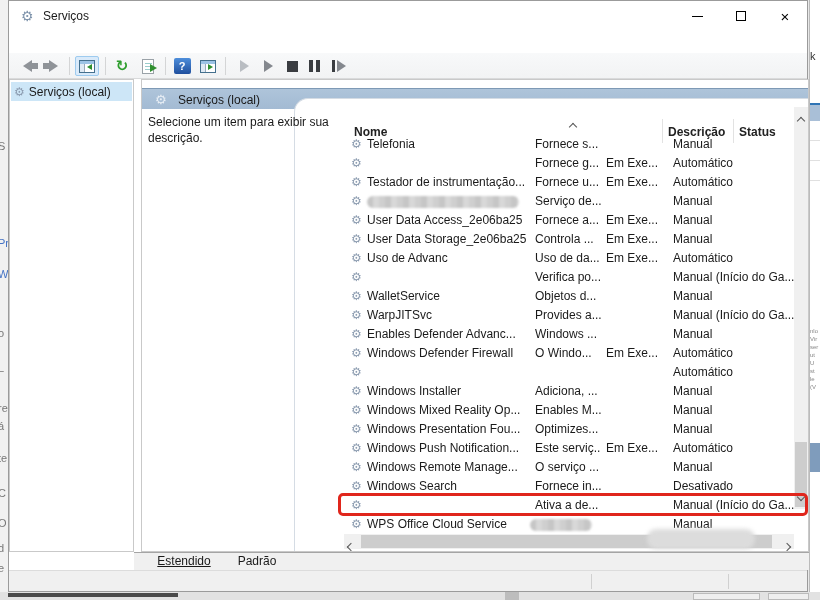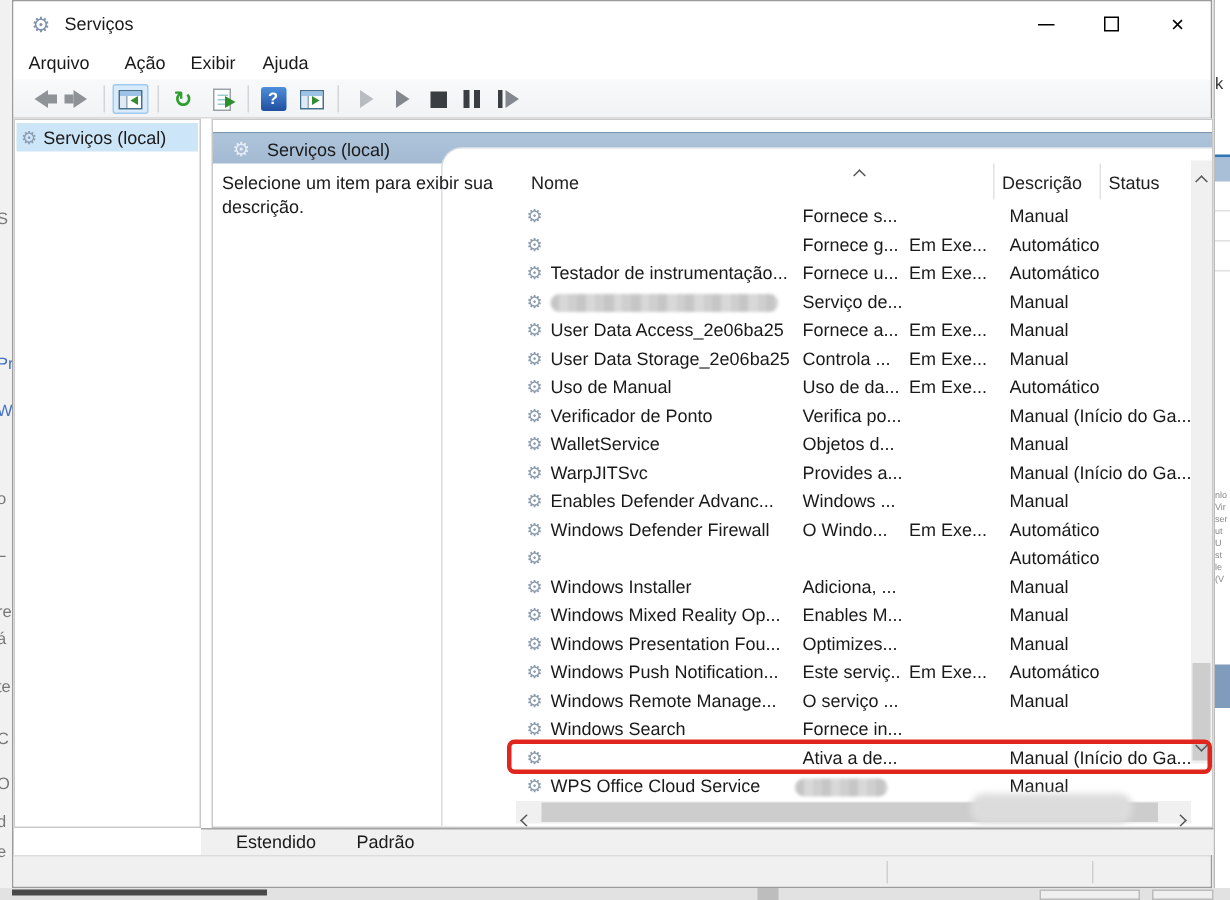--- a/index.html
+++ b/index.html
@@ -83,21 +83,21 @@
   .main-panel { position:absolute; left:132px; top:78px; width:668px; height:473px; background:#fff; border:1px solid #c9c9c9; overflow:hidden; }
   .mmc-band { position:absolute; left:0; top:8px; width:100%; height:21px;
               background:linear-gradient(#aec4da,#a3bad3); border-top:1px solid #7e99b5; }
   .mmc-band .gear { position:absolute; left:13px; top:3px; font-size:13px; color:#e8eef5; }
   .band-title { position:absolute; left:36px; top:4px; color:#1a1a1a; }
   .list-sheet { position:absolute; left:152px; top:18px; right:0; bottom:0; background:#fff;
                 border-left:1px solid #d5dce4; border-top:1px solid #d5dce4; border-top-left-radius:14px; }
   .hint { position:absolute; left:6px; top:34px; width:196px; line-height:16px; }
 
   
-  .col-header { position:absolute; left:202px; top:27px; width:466px; height:28px; }
+  .col-header { position:absolute; left:202px; top:37px; width:466px; height:28px;font-weight:bold; }
   .col-label { position:absolute; top:8px; color:#222; white-space:nowrap; }
   .col-sep { position:absolute; top:2px; width:1px; height:24px; background:#e2e2e2; }
   .sort-chev { position:absolute; left:226px; top:2px; }
 
   
   .rows { position:absolute; left:202px; top:55px; width:452px; height:400px; overflow:visible; }
   .svc-row { position:absolute; left:0; width:452px; height:19px; line-height:19px; white-space:nowrap; }
   .svc-row .gear { position:absolute; left:7px; top:0; font-size:12px; color:#8c9cb0; }
   .c-name  { position:absolute; left:23px; width:162px; overflow:hidden; }
   .c-desc  { position:absolute; left:191px; width:66px; overflow:hidden; }
@@ -119,21 +119,21 @@
   .hscroll .a-r { position:absolute; right:4px; top:5px; }
   .h-thumb { position:absolute; left:17px; right:22px; top:1px; height:13px; background:#cdcdcd; }
   .blob-over { position:absolute; left:505px; top:449px; width:108px; height:20px; border-radius:9px;
                background:#dcdcdc; filter:blur(2px); z-index:20; }
 
   
   .tabstrip { position:absolute; left:125px; top:551px; width:675px; height:18px; background:#f0f0f0; border-top:1px solid #a5a5a5; }
   .tab { position:absolute; top:0; height:17px; background:#f0f0f0; text-align:center; line-height:16px;
          clip-path:polygon(0 0, 100% 0, calc(100% - 8px) 100%, 8px 100%);
          filter:drop-shadow(0 1px 0 #8a8a8a) drop-shadow(1px 0 0 #8a8a8a) drop-shadow(-1px 0 0 #8a8a8a); }
-  .tab1 { left:10px; width:80px; }
+  .tab1 { left:10px; width:80px;text-decoration:underline; }
   .tab2 { left:92px; width:62px; }
   .statusbar { position:absolute; left:0; top:569px; width:100%; height:21px; background:#f0f0f0; border-top:1px solid #dcdcdc; }
   .sb-sep { position:absolute; top:3px; width:1px; height:15px; background:#d0d0d0; }
 </style>
 </head>
 <body>
 
 <div class="screen">
 
   <div class="edge-left">
@@ -183,26 +183,20 @@
           <i class="glyph-min"></i>
         </span>
       <span class="win-btn btn-max">
           <i class="glyph-max"></i>
         </span>
       <span class="win-btn btn-close">
           <span class="glyph-close">×</span>
         </span>
     </div>
 
-    <div class="menubar">
-      <span class="menu-item" style="left:10px">Arquivo</span>
-      <span class="menu-item" style="left:74px">Ação</span>
-      <span class="menu-item" style="left:118px">Exibir</span>
-      <span class="menu-item" style="left:166px">Ajuda</span>
-    </div>
 
     <div class="toolbar">
       <span class="tb" style="left:8px;width:20px">
           <i class="nav-arrow nav-back"></i>
         </span>
       <span class="tb" style="left:34px;width:20px">
           <i class="nav-arrow nav-fwd"></i>
         </span>
       <span class="tb-sep" style="left:60px"></span>
       <span class="tb tb-highlight" style="left:66px">
@@ -276,20 +270,21 @@
         <span class="col-label" style="left:324px">Descrição</span>
         <span class="col-sep" style="left:389px"></span>
         <span class="col-label" style="left:395px">Status</span>
         <span class="col-sep" style="left:454px"></span>
         <span class="col-label" style="left:462px">Tipo de Inicialização</span>
       </div>
 
       <div class="rows">
           <div class="svc-row" style="top: 0px;">
             <span class="gear">⚙</span>
+            <span class="c-name">Telefonia</span>
             <span class="c-desc">Fornece s...</span>
             <span class="c-status"></span>
             <span class="c-tipo">Manual</span>
           </div>
           <div class="svc-row" style="top: 19px;">
             <span class="gear">⚙</span>
             <span class="c-desc">Fornece g...</span>
             <span class="c-status">Em Exe...</span>
             <span class="c-tipo">Automático</span>
           </div>
@@ -316,28 +311,27 @@
           </div>
           <div class="svc-row" style="top: 95px;">
             <span class="gear">⚙</span>
             <span class="c-name">User Data Storage_2e06ba25</span>
             <span class="c-desc">Controla ...</span>
             <span class="c-status">Em Exe...</span>
             <span class="c-tipo">Manual</span>
           </div>
           <div class="svc-row" style="top: 114px;">
             <span class="gear">⚙</span>
-            <span class="c-name">Uso de Manual</span>
+            <span class="c-name">Uso de Advanc</span>
             <span class="c-desc">Uso de da...</span>
             <span class="c-status">Em Exe...</span>
             <span class="c-tipo">Automático</span>
           </div>
           <div class="svc-row" style="top: 133px;">
             <span class="gear">⚙</span>
-            <span class="c-name">Verificador de Ponto</span>
             <span class="c-desc">Verifica po...</span>
             <span class="c-status"></span>
             <span class="c-tipo">Manual (Início do Ga...</span>
           </div>
           <div class="svc-row" style="top: 152px;">
             <span class="gear">⚙</span>
             <span class="c-name">WalletService</span>
             <span class="c-desc">Objetos d...</span>
             <span class="c-status"></span>
             <span class="c-tipo">Manual</span>
@@ -402,20 +396,21 @@
             <span class="c-name">Windows Remote Manage...</span>
             <span class="c-desc">O serviço ...</span>
             <span class="c-status"></span>
             <span class="c-tipo">Manual</span>
           </div>
           <div class="svc-row" style="top: 342px;">
             <span class="gear">⚙</span>
             <span class="c-name">Windows Search</span>
             <span class="c-desc">Fornece in...</span>
             <span class="c-status"></span>
+            <span class="c-tipo">Desativado</span>
           </div>
           <div class="svc-row" style="top: 361px;">
             <span class="gear">⚙</span>
             <span class="c-desc">Ativa a de...</span>
             <span class="c-status"></span>
             <span class="c-tipo">Manual (Início do Ga...</span>
           </div>
           <div class="svc-row" style="top: 380px;">
             <span class="gear">⚙</span>
             <span class="c-name">WPS Office Cloud Service</span>

